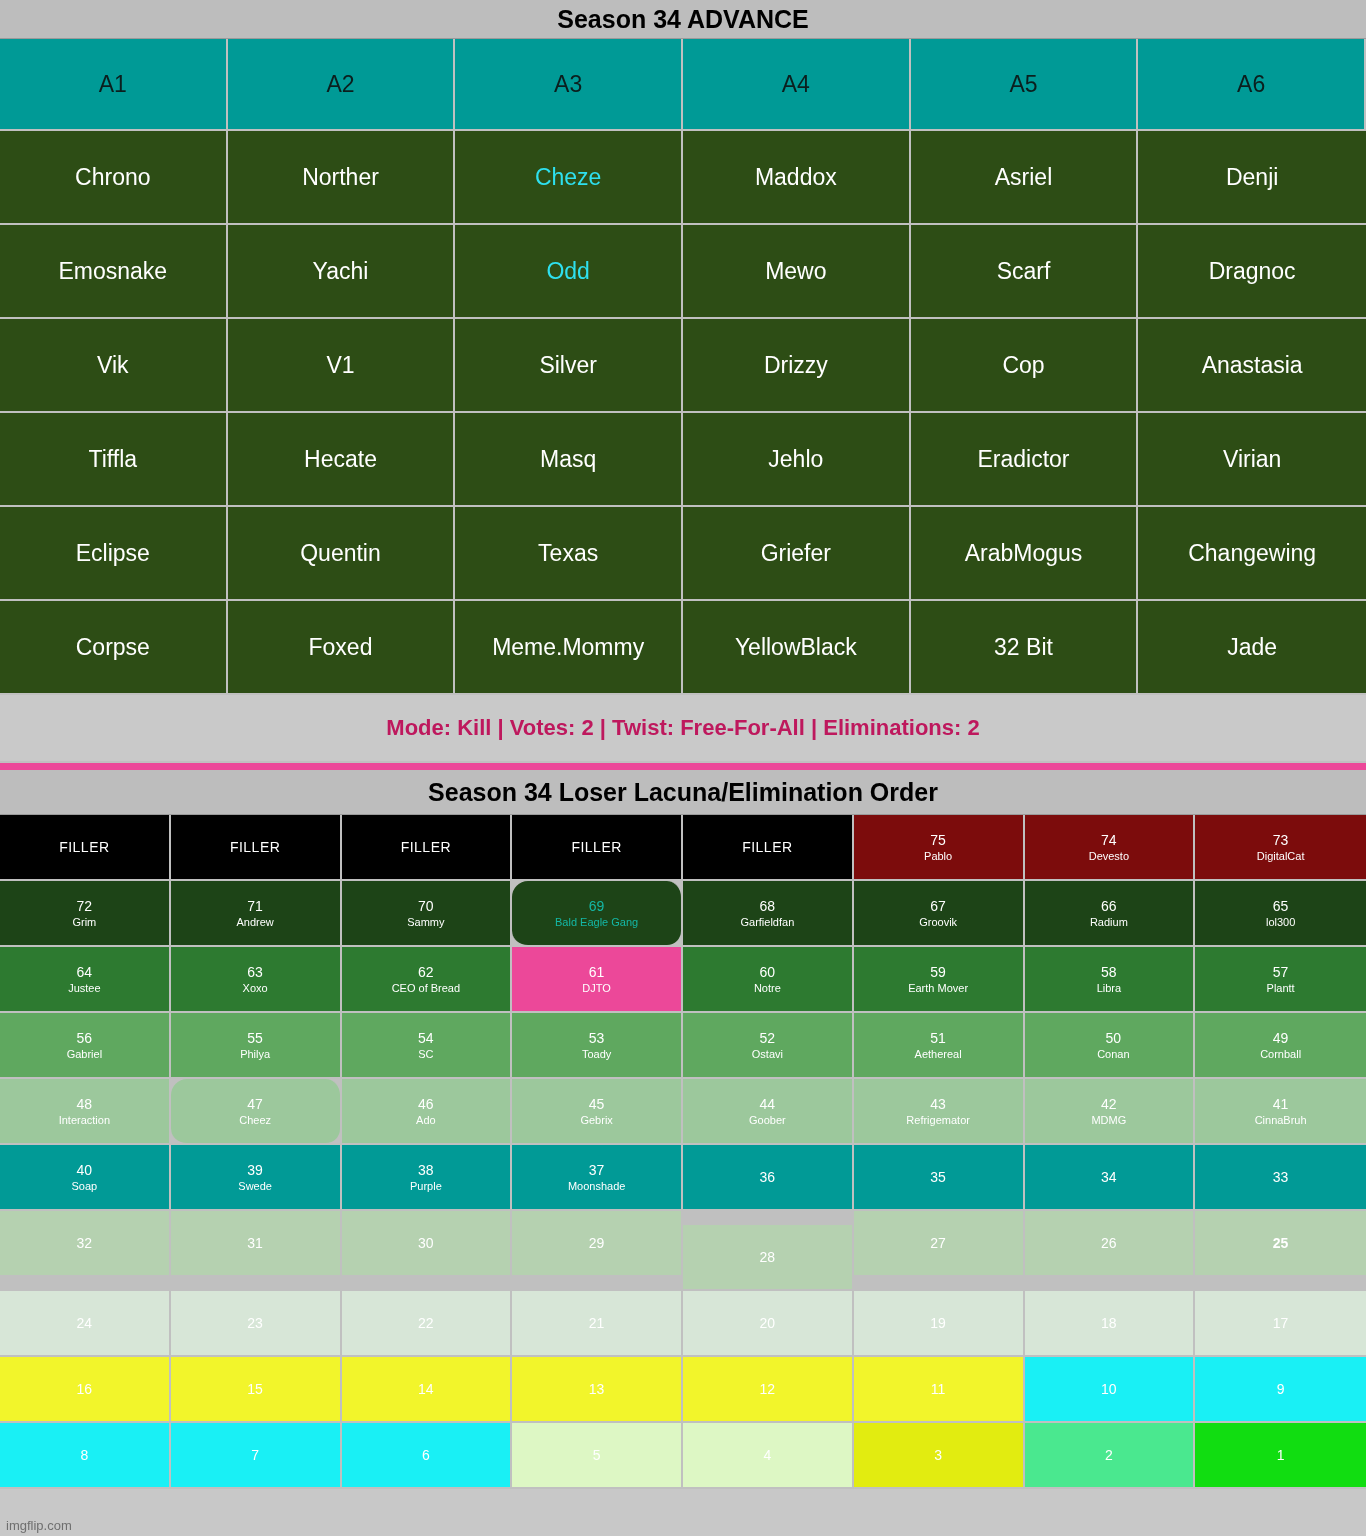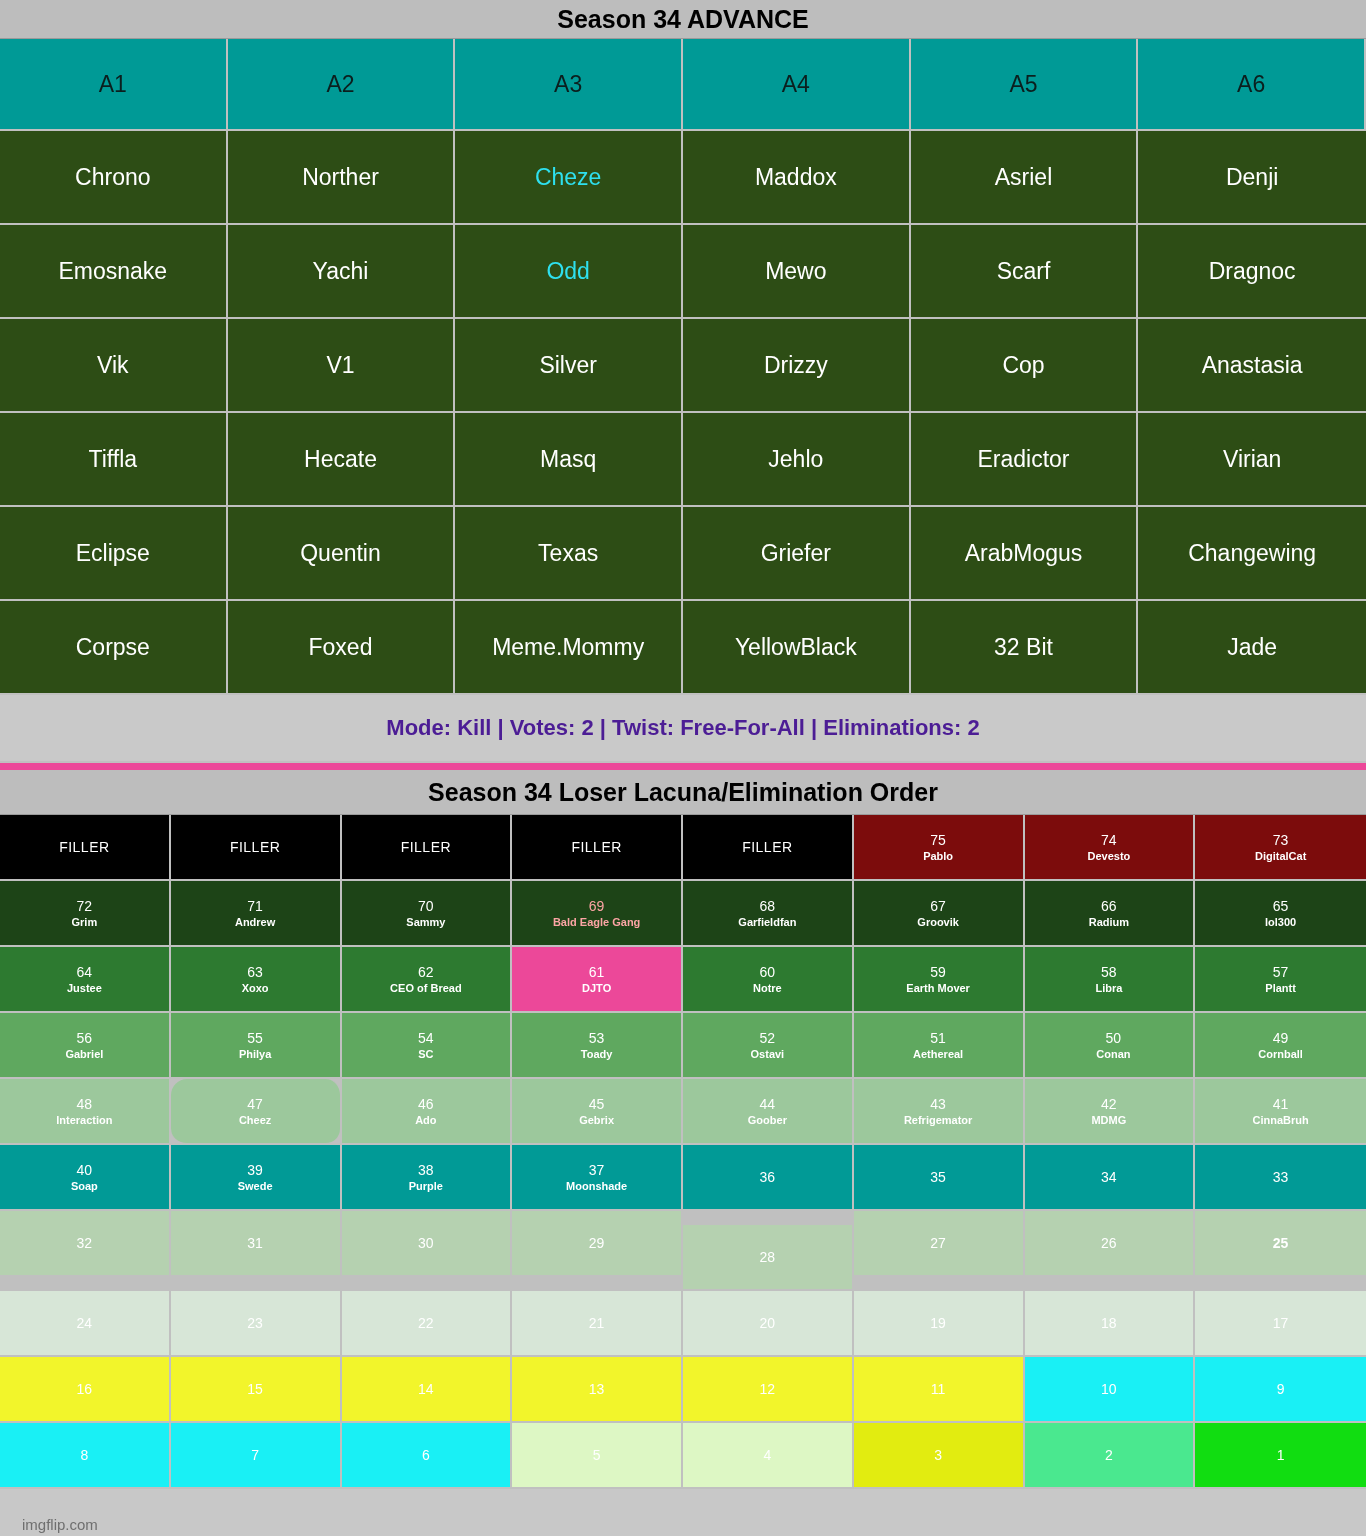--- a/index.html
+++ b/index.html
@@ -67,21 +67,21 @@
   .adv-head:last-child, .adv-cell.lastcol { border-right: none; }
 
   .mode-bar {
     height: 66px;
     background: #c9c9c9;
     display: flex;
     align-items: center;
     justify-content: center;
     font-size: 22px;
     font-weight: bold;
-    color: #4c1d95;
+    color: #be185d;
     border-bottom: 2px solid #c0c0c0;
   }
   .section-bar {
     height: 44px;
     background: #bdbdbd;
     display: flex;
     align-items: center;
     justify-content: center;
     font-size: 25px;
     font-weight: bold;
@@ -107,37 +107,36 @@
     padding: 0 3px;
     overflow: hidden;
   }
   .elim-cell .num {
     font-size: 14px;
     line-height: 17px;
   }
   .elim-cell .nm {
     font-size: 11px;
     line-height: 14px;
-    font-weight: bold;
   }
   .elim-cell .filler {
     font-size: 14px;
     letter-spacing: .5px;
   }
   .elim-cell.lastcol { border-right: none; }
   .footer {
     flex: 1;
     background: #c8c8c8;
     position: relative;
   }
   .watermark {
     position: absolute;
-    left: 22px;
+    left: 6px;
     bottom: 3px;
-    font-size: 15px;
+    font-size: 13px;
     color: #6f6f6f;
   }
 </style>
 </head>
 <body>
 
 <div class="page">
 
   <div class="title-bar">Season 34 ADVANCE</div>
 
@@ -223,21 +222,21 @@
         <div class="nm">Grim</div>
       </div>
       <div class="elim-cell" style="background: rgb(29, 68, 23); color: rgb(255, 255, 255);">
         <div class="num">71</div>
         <div class="nm">Andrew</div>
       </div>
       <div class="elim-cell" style="background: rgb(29, 68, 23); color: rgb(255, 255, 255);">
         <div class="num">70</div>
         <div class="nm">Sammy</div>
       </div>
-      <div class="elim-cell" style="background: rgb(29, 68, 23); color: #fca5a5;">
+      <div class="elim-cell" style="background: rgb(29, 68, 23); color: #14b8a6; border-radius: 16px;">
         <div class="num">69</div>
         <div class="nm">Bald Eagle Gang</div>
       </div>
       <div class="elim-cell" style="background: rgb(29, 68, 23); color: rgb(255, 255, 255);">
         <div class="num">68</div>
         <div class="nm">Garfieldfan</div>
       </div>
       <div class="elim-cell" style="background: rgb(29, 68, 23); color: rgb(255, 255, 255);">
         <div class="num">67</div>
         <div class="nm">Groovik</div>

